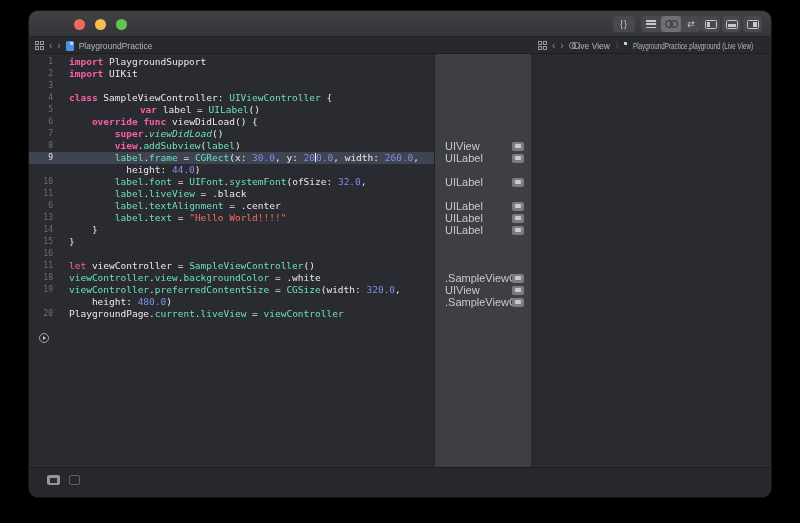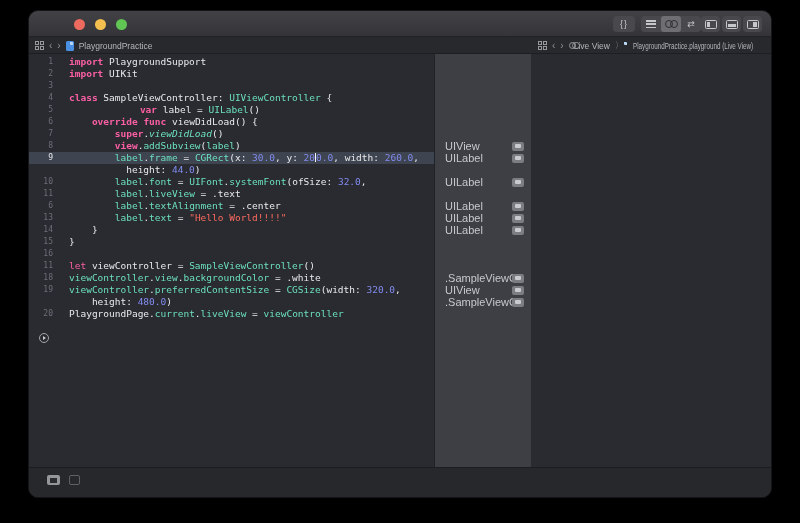--- a/index.html
+++ b/index.html
@@ -180,21 +180,21 @@
             <div class="row"><span class="ln">2</span><span class="lt"><span style="color: rgb(252, 95, 163); font-weight: bold;">import</span><span style="color: rgb(233, 234, 236);"> UIKit</span></span></div>
             <div class="row"><span class="ln">3</span><span class="lt"></span></div>
             <div class="row"><span class="ln">4</span><span class="lt"><span style="color: rgb(252, 95, 163); font-weight: bold;">class</span><span style="color: rgb(233, 234, 236);"> SampleViewController: </span><span style="color: rgb(108, 224, 191);">UIViewController</span><span style="color: rgb(233, 234, 236);"> {</span></span></div>
             <div class="row"><span class="ln">5</span><span class="lt"><span style="color: rgb(233, 234, 236);">    </span><span style="color: rgb(252, 95, 163); font-weight: bold; margin-left: 48px;">var</span><span style="color: rgb(233, 234, 236);"> label = </span><span style="color: rgb(108, 224, 191);">UILabel</span><span style="color: rgb(233, 234, 236);">()</span></span></div>
             <div class="row"><span class="ln">6</span><span class="lt"><span style="color: rgb(233, 234, 236);">    </span><span style="color: rgb(252, 95, 163); font-weight: bold;">override</span><span style="color: rgb(233, 234, 236);"> </span><span style="color: rgb(252, 95, 163); font-weight: bold;">func</span><span style="color: rgb(233, 234, 236);"> viewDidLoad() {</span></span></div>
             <div class="row"><span class="ln">7</span><span class="lt"><span style="color: rgb(233, 234, 236);">        </span><span style="color: rgb(252, 95, 163); font-weight: bold;">super</span><span style="color: rgb(233, 234, 236);">.</span><span style="color: rgb(108, 224, 191); font-style: italic;">viewDidLoad</span><span style="color: rgb(233, 234, 236);">()</span></span></div>
             <div class="row"><span class="ln">8</span><span class="lt"><span style="color: rgb(233, 234, 236);">        </span><span style="color: rgb(252, 95, 163); font-weight: bold;">view</span><span style="color: rgb(233, 234, 236);">.</span><span style="color: rgb(108, 224, 191);">addSubview</span><span style="color: rgb(233, 234, 236);">(</span><span style="color: rgb(108, 224, 191);">label</span><span style="color: rgb(233, 234, 236);">)</span></span></div>
             <div class="row hl"><span class="ln">9</span><span class="lt"><span style="color: rgb(233, 234, 236);">        </span><span style="color: rgb(108, 224, 191);">label</span><span style="color: rgb(233, 234, 236);">.</span><span style="color: rgb(108, 224, 191);">frame</span><span style="color: rgb(233, 234, 236);"> = </span><span style="color: rgb(108, 224, 191);">CGRect</span><span style="color: rgb(233, 234, 236);">(x: </span><span style="color: rgb(130, 139, 240);">30.0</span><span style="color: rgb(233, 234, 236);">, y: </span><span style="color: rgb(130, 139, 240);">20</span><span class="caret"></span><span style="color: rgb(130, 139, 240);">0.0</span><span style="color: rgb(233, 234, 236);">, width: </span><span style="color: rgb(130, 139, 240);">260.0</span><span style="color: rgb(233, 234, 236);">,</span></span></div>
             <div class="row"><span class="ln"></span><span class="lt"><span style="color: rgb(233, 234, 236);">          height: </span><span style="color: rgb(130, 139, 240);">44.0</span><span style="color: rgb(233, 234, 236);">)</span></span></div>
             <div class="row"><span class="ln">10</span><span class="lt"><span style="color: rgb(233, 234, 236);">        </span><span style="color: rgb(108, 224, 191);">label</span><span style="color: rgb(233, 234, 236);">.</span><span style="color: rgb(108, 224, 191);">font</span><span style="color: rgb(233, 234, 236);"> = </span><span style="color: rgb(108, 224, 191);">UIFont</span><span style="color: rgb(233, 234, 236);">.</span><span style="color: rgb(108, 224, 191);">systemFont</span><span style="color: rgb(233, 234, 236);">(ofSize: </span><span style="color: rgb(130, 139, 240);">32.0</span><span style="color: rgb(233, 234, 236);">,</span></span></div>
-            <div class="row"><span class="ln">11</span><span class="lt"><span style="color: rgb(233, 234, 236);">        </span><span style="color: rgb(108, 224, 191);">label</span><span style="color: rgb(233, 234, 236);">.</span><span style="color: rgb(108, 224, 191);">liveView</span><span style="color: rgb(233, 234, 236);"> = .text</span></span></div>
+            <div class="row"><span class="ln">11</span><span class="lt"><span style="color: rgb(233, 234, 236);">        </span><span style="color: rgb(108, 224, 191);">label</span><span style="color: rgb(233, 234, 236);">.</span><span style="color: rgb(108, 224, 191);">liveView</span><span style="color: rgb(233, 234, 236);"> = .black</span></span></div>
             <div class="row"><span class="ln">6</span><span class="lt"><span style="color: rgb(233, 234, 236);">        </span><span style="color: rgb(108, 224, 191);">label</span><span style="color: rgb(233, 234, 236);">.</span><span style="color: rgb(108, 224, 191);">textAlignment</span><span style="color: rgb(233, 234, 236); text-align: center;"> = .center</span></span></div>
             <div class="row"><span class="ln">13</span><span class="lt"><span style="color: rgb(233, 234, 236);">        </span><span style="color: rgb(108, 224, 191);">label</span><span style="color: rgb(233, 234, 236);">.</span><span style="color: rgb(108, 224, 191);">text</span><span style="color: rgb(233, 234, 236);"> = </span><span style="color: rgb(252, 106, 93);">"Hello World!!!!"</span></span></div>
             <div class="row"><span class="ln">14</span><span class="lt"><span style="color: rgb(233, 234, 236);">    }</span></span></div>
             <div class="row"><span class="ln">15</span><span class="lt"><span style="color: rgb(233, 234, 236);">}</span></span></div>
             <div class="row"><span class="ln">16</span><span class="lt"></span></div>
             <div class="row"><span class="ln">11</span><span class="lt"><span style="color: rgb(252, 95, 163); font-weight: normal;">let</span><span style="color: rgb(233, 234, 236);"> viewController = </span><span style="color: rgb(108, 224, 191); text-align: right;">SampleViewController</span><span style="color: rgb(233, 234, 236);">()</span></span></div>
             <div class="row"><span class="ln">18</span><span class="lt"><span style="color: rgb(108, 224, 191);">viewController</span><span style="color: rgb(233, 234, 236);">.</span><span style="color: rgb(108, 224, 191);">view</span><span style="color: rgb(233, 234, 236);">.</span><span style="color: rgb(108, 224, 191);">backgroundColor</span><span style="color: rgb(233, 234, 236);"> = .white</span></span></div>
             <div class="row"><span class="ln">19</span><span class="lt"><span style="color: rgb(108, 224, 191);">viewController</span><span style="color: rgb(233, 234, 236);">.</span><span style="color: rgb(108, 224, 191);">preferredContentSize</span><span style="color: rgb(233, 234, 236);"> = </span><span style="color: rgb(108, 224, 191);">CGSize</span><span style="color: rgb(233, 234, 236);">(width: </span><span style="color: rgb(130, 139, 240);">320.0</span><span style="color: rgb(233, 234, 236);">,</span></span></div>
             <div class="row"><span class="ln"></span><span class="lt"><span style="color: rgb(233, 234, 236);">    height: </span><span style="color: rgb(130, 139, 240);">480.0</span><span style="color: rgb(233, 234, 236);">)</span></span></div>
             <div class="row"><span class="ln">20</span><span class="lt"><span style="color: rgb(233, 234, 236);">PlaygroundPage</span><span style="color: rgb(233, 234, 236);">.</span><span style="color: rgb(108, 224, 191);">current</span><span style="color: rgb(233, 234, 236);">.</span><span style="color: rgb(108, 224, 191);">liveView</span><span style="color: rgb(233, 234, 236);"> = </span><span style="color: rgb(108, 224, 191);">viewController</span></span></div>

